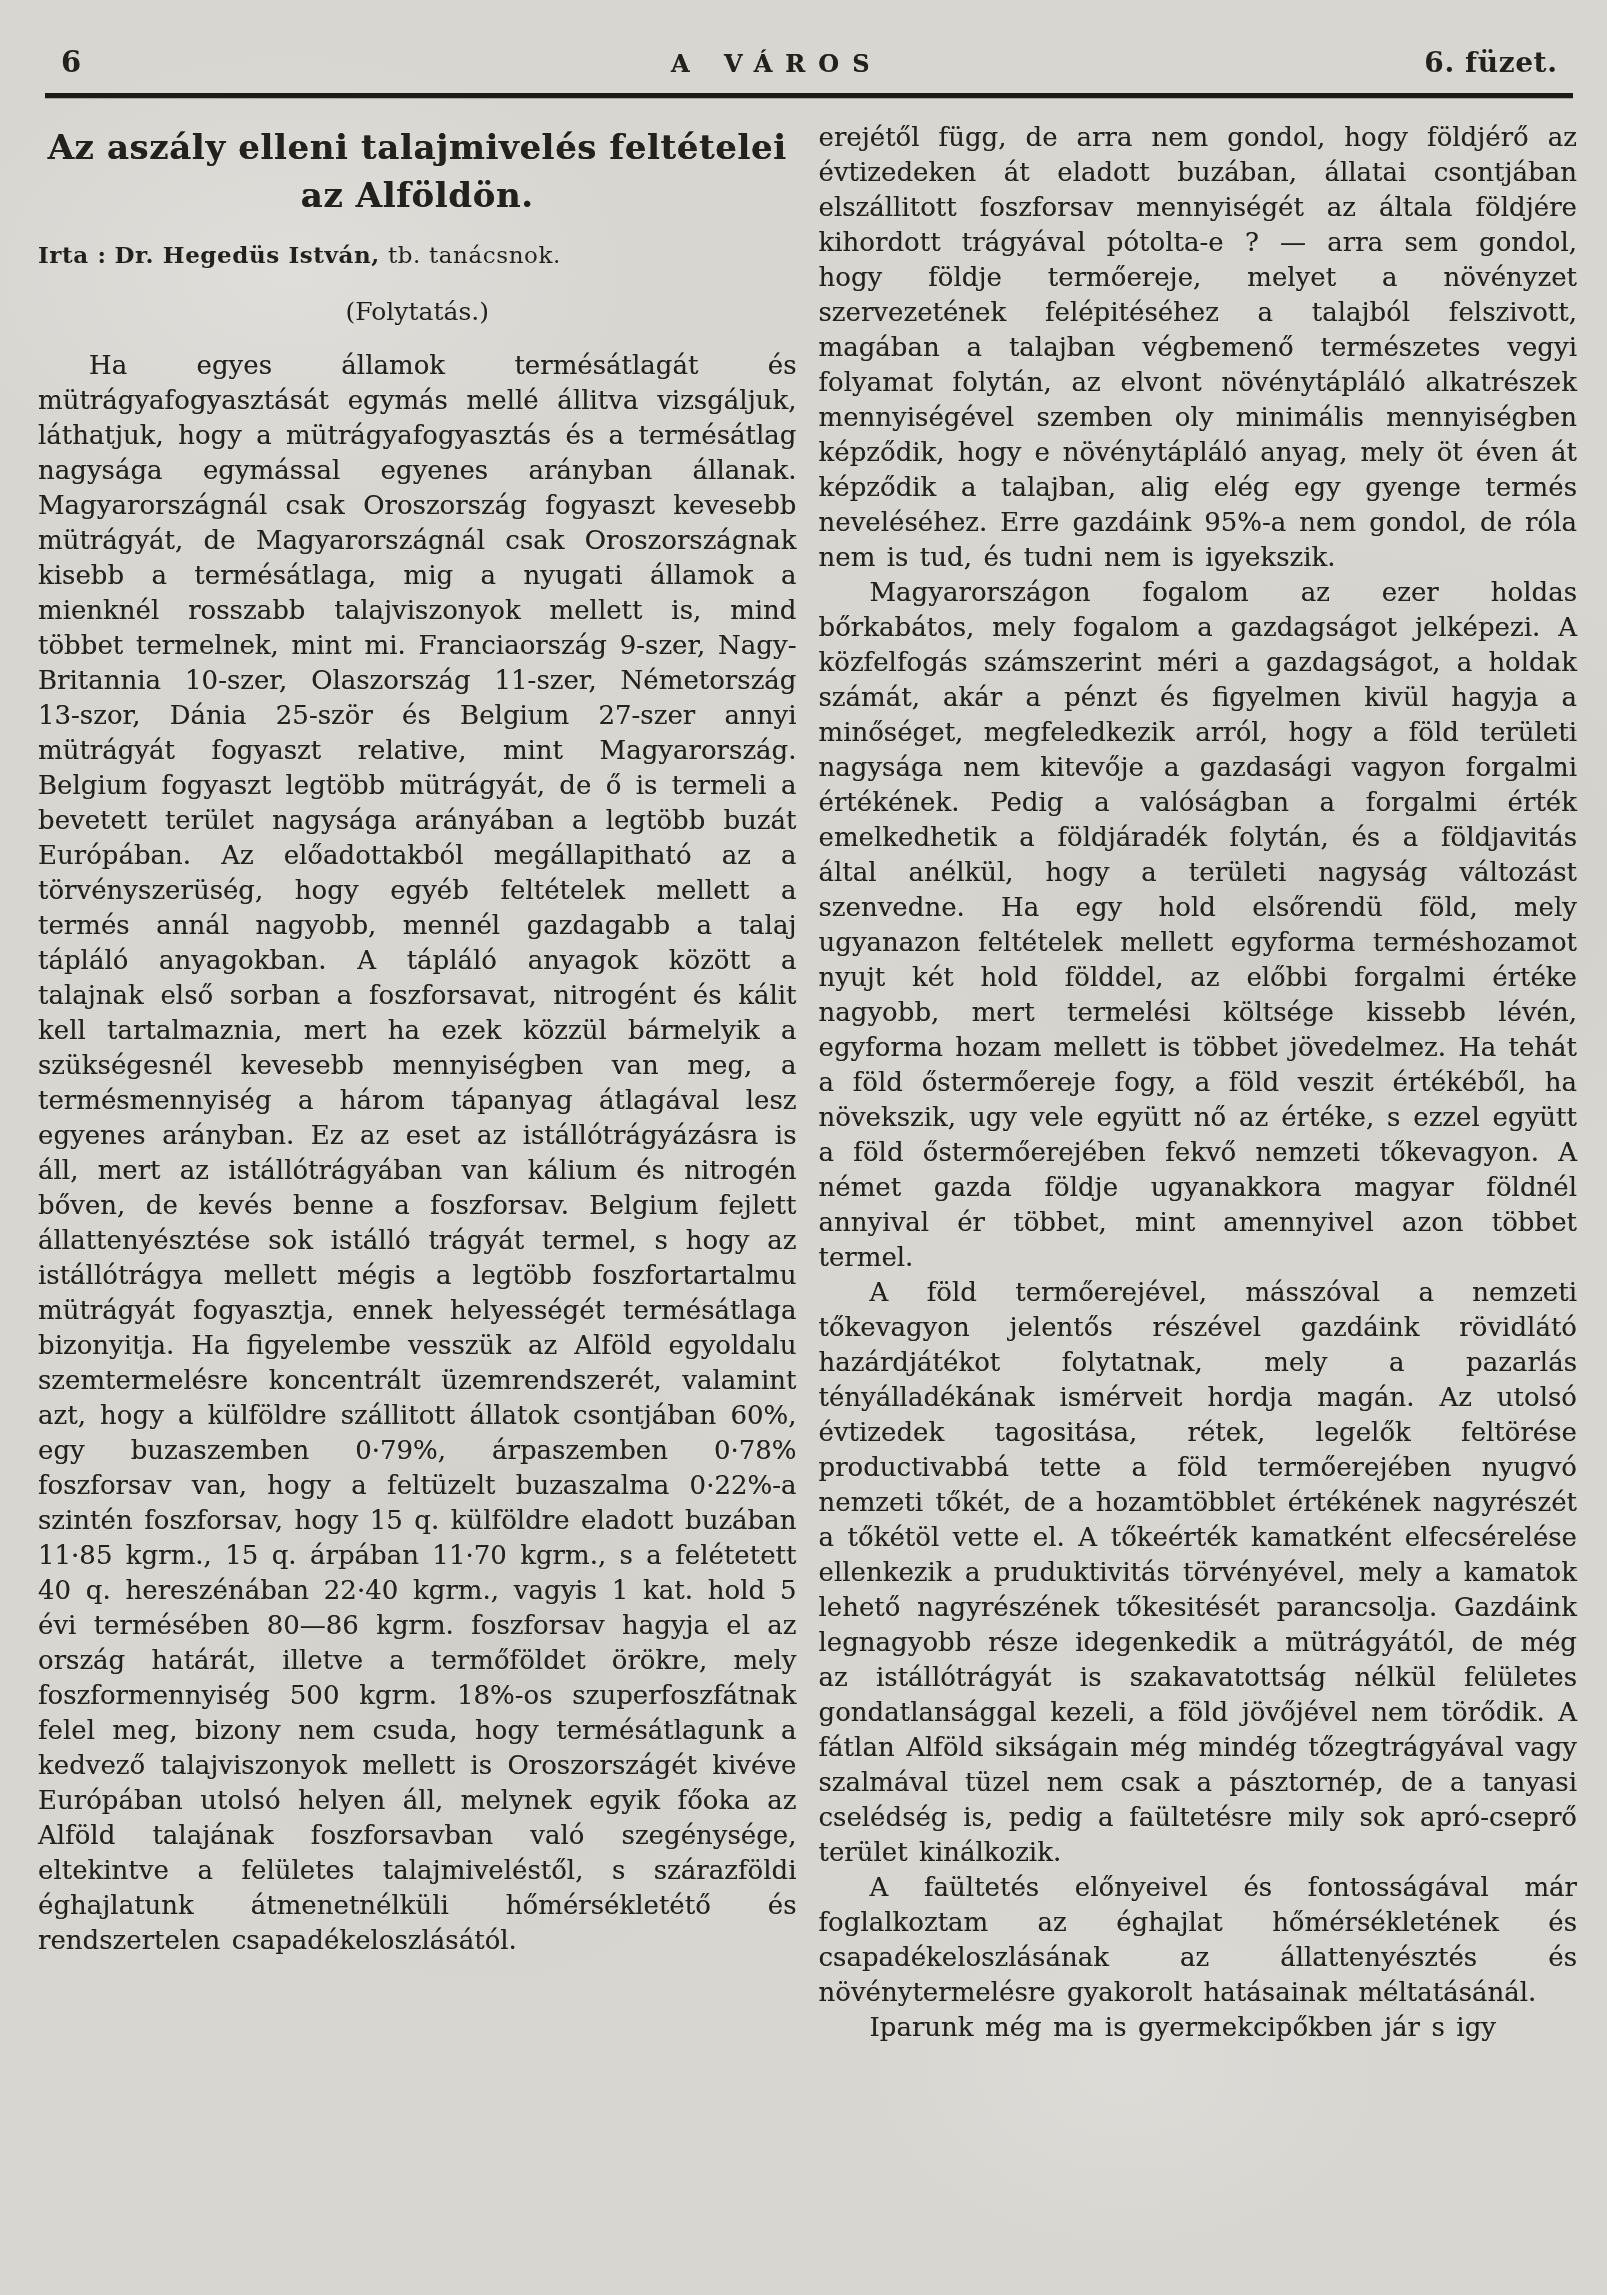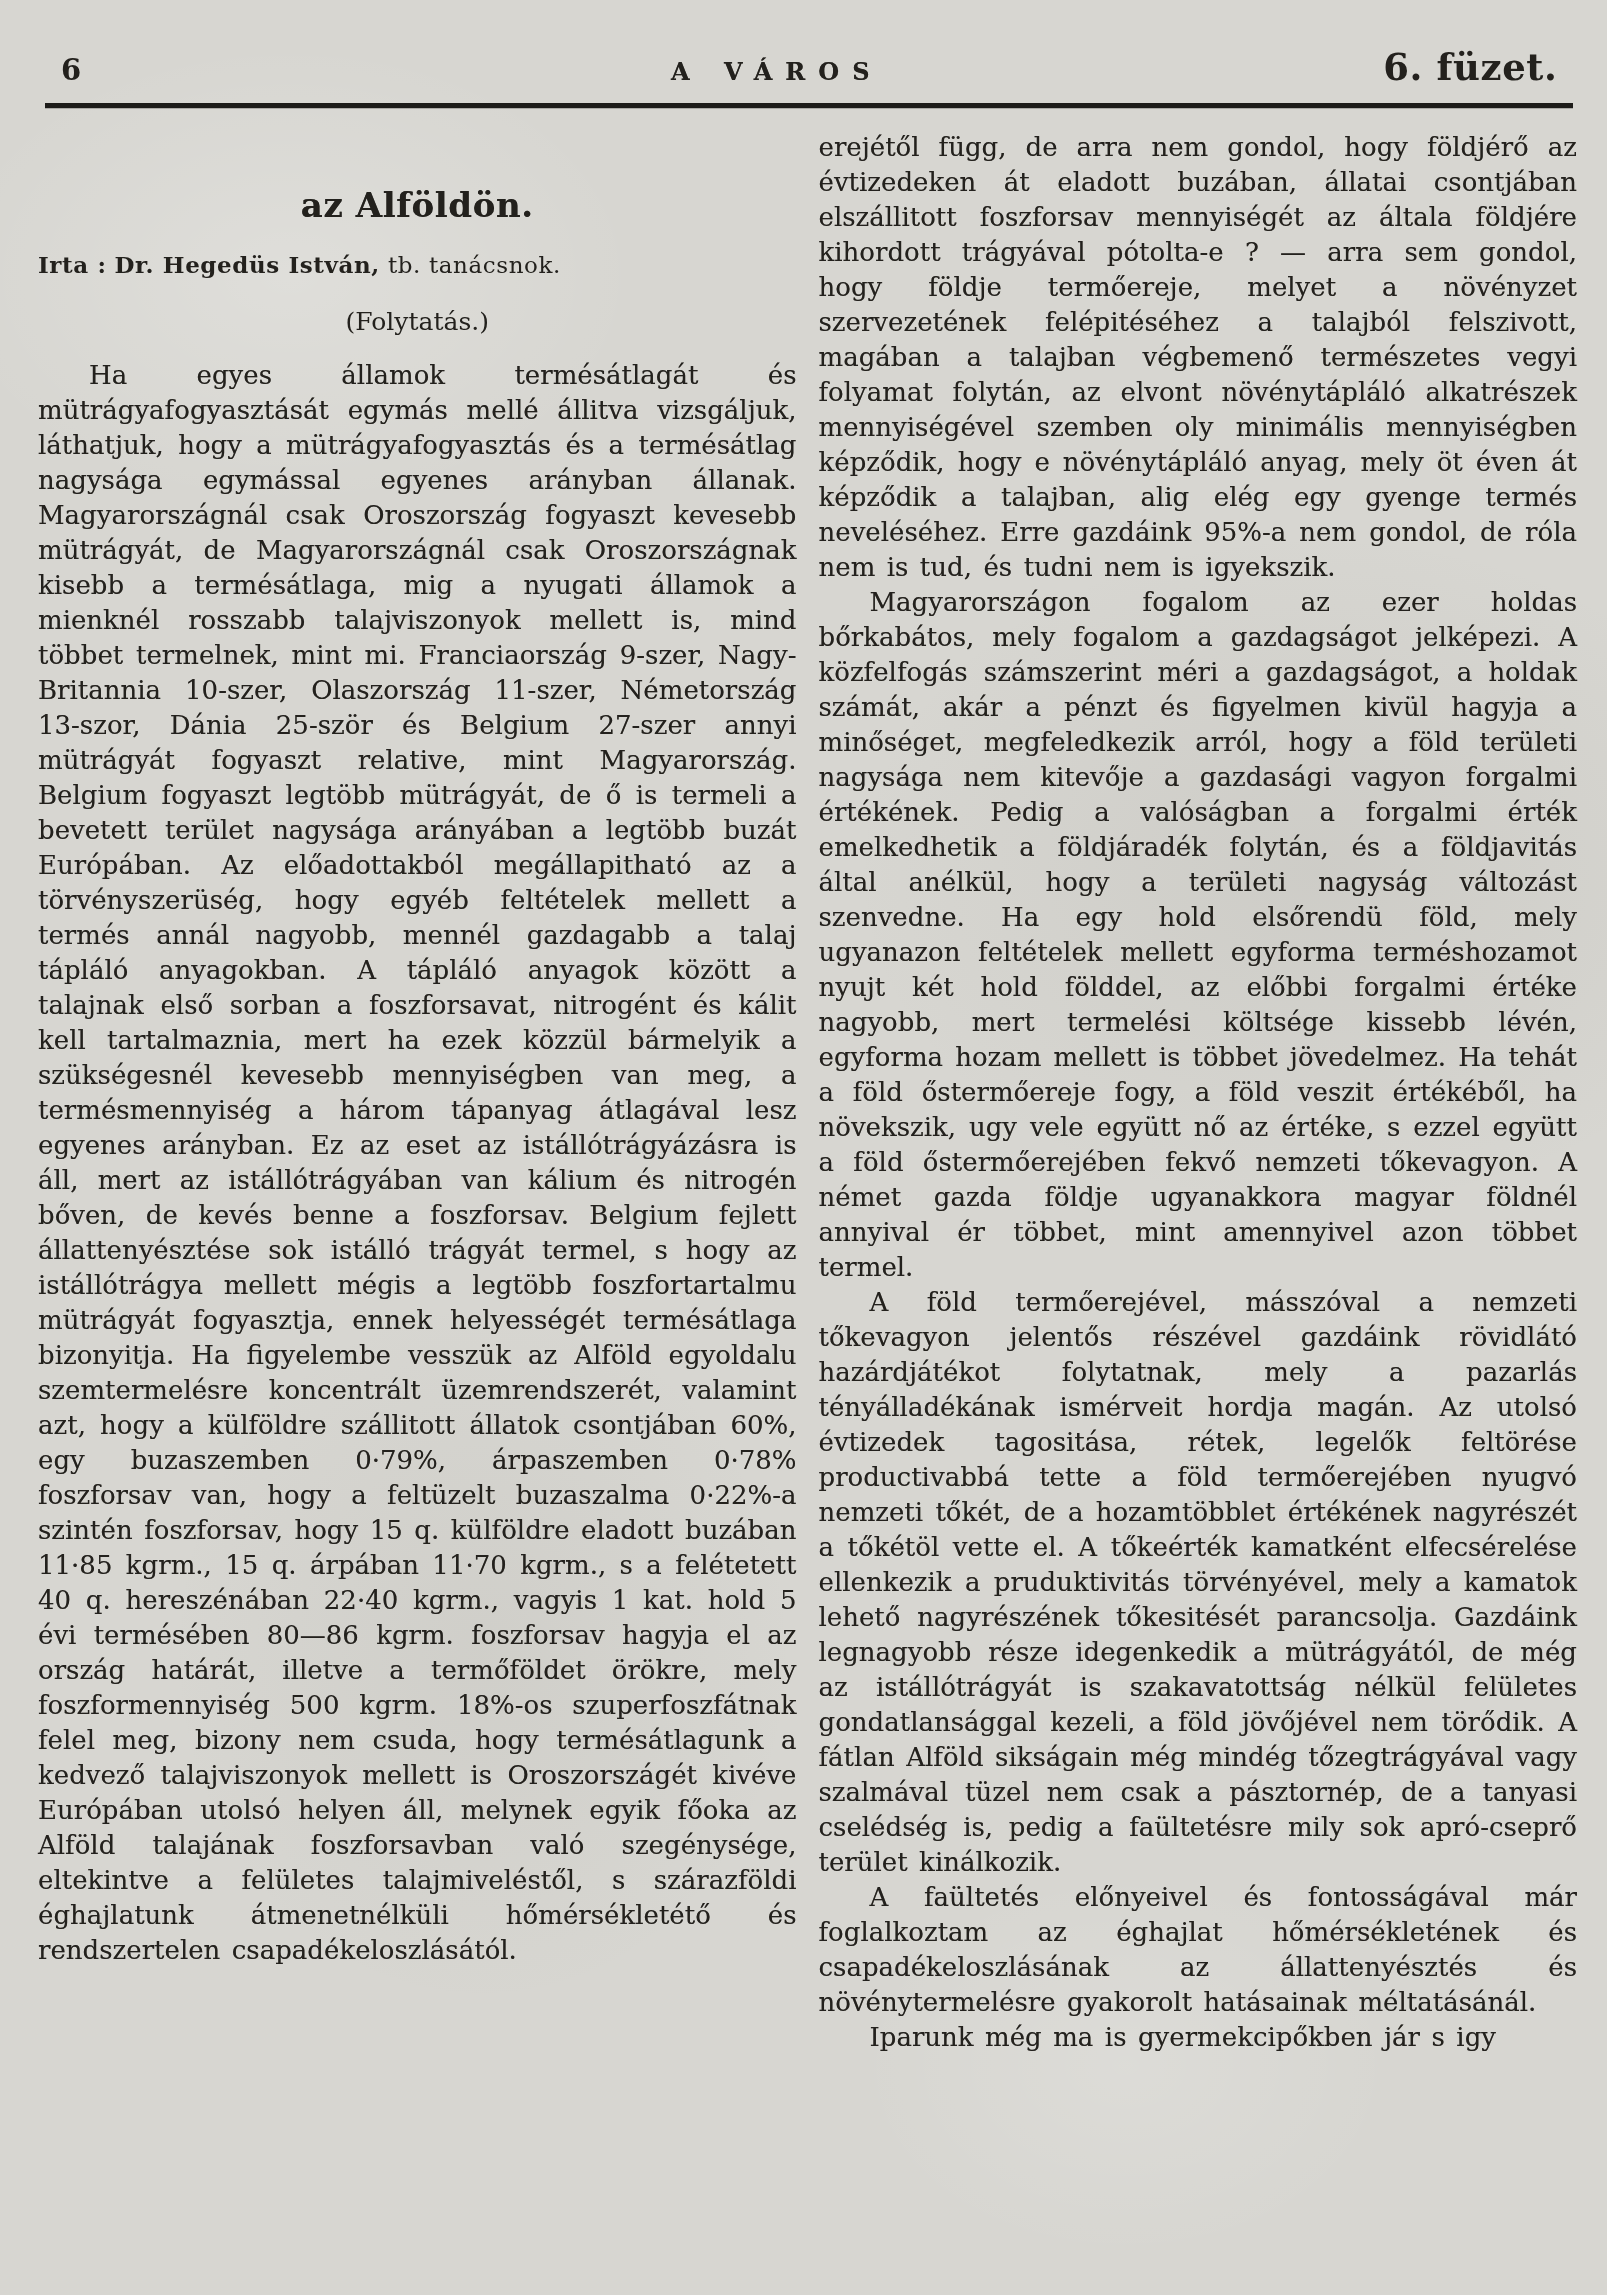--- a/index.html
+++ b/index.html
@@ -41,21 +41,21 @@
     letter-spacing: 1.3px;
   }
   .journal-title {
     text-align: center;
     font-size: 24px; font-weight: 700;
     letter-spacing: 13px;
     text-shadow: 0 0 0.6px rgba(30,28,24,.6);
   }
   .issue-label {
     text-align: right;
-    font-size: 37px; font-weight: 700;
+    font-size: 28px; font-weight: 700;
     letter-spacing: 0.6px;
   }
   .head-rule {
     height: 5.2px;
     background: #1d1c19;
     margin: 14.3px 3.9px 0 6.5px;
     box-shadow: 0 0.6px 0 rgba(30,28,24,.4);
   }
   .columns {
     display: flex;
@@ -107,21 +107,21 @@
     <div class="journal-title">A VÁROS</div>
     <div class="issue-label">6. füzet.</div>
   </div>
 
   <div class="head-rule"></div>
 
   <div class="columns">
 
     <div class="col">
       <h1 class="article-title">
-        <br>
+        <span>Az aszály elleni talajmivelés feltételei</span><br>
         <span>az Alföldön.</span>
       </h1>
       <div class="byline">
         <span class="b">Irta :</span>
         <span class="b">Dr. Hegedüs István,</span>
         <span>tb. tanácsnok.</span>
       </div>
       <div class="continuation">(Folytatás.)</div>
       <div class="body-text">
         <p class="indent">Ha egyes államok termésátlagát és mütrágyafogyasztását egymás mellé állitva vizsgáljuk, láthatjuk, hogy a mütrágyafogyasztás és a termésátlag nagysága egymással egyenes arányban állanak. Magyarországnál csak Oroszország fogyaszt kevesebb mütrágyát, de Magyarországnál csak Oroszországnak kisebb a termésátlaga, mig a nyugati államok a mienknél rosszabb talajviszonyok mellett is, mind többet termelnek, mint mi. Franciaország 9-szer, Nagy-Britannia 10-szer, Olaszország 11-szer, Németország 13-szor, Dánia 25-ször és Belgium 27-szer annyi mütrágyát fogyaszt relative, mint Magyarország. Belgium fogyaszt legtöbb mütrágyát, de ő is termeli a bevetett terület nagysága arányában a legtöbb buzát Európában. Az előadottakból megállapitható az a törvényszerüség, hogy egyéb feltételek mellett a termés annál nagyobb, mennél gazdagabb a talaj tápláló anyagokban. A tápláló anyagok között a talajnak első sorban a foszforsavat, nitrogént és kálit kell tartalmaznia, mert ha ezek közzül bármelyik a szükségesnél kevesebb mennyiségben van meg, a termésmennyiség a három tápanyag átlagával lesz egyenes arányban. Ez az eset az istállótrágyázásra is áll, mert az istállótrágyában van kálium és nitrogén bőven, de kevés benne a foszforsav. Belgium fejlett állattenyésztése sok istálló trágyát termel, s hogy az istállótrágya mellett mégis a legtöbb foszfortartalmu mütrágyát fogyasztja, ennek helyességét termésátlaga bizonyitja. Ha figyelembe vesszük az Alföld egyoldalu szemtermelésre koncentrált üzemrendszerét, valamint azt, hogy a külföldre szállitott állatok csontjában 60%, egy buzaszemben 0·79%, árpaszemben 0·78% foszforsav van, hogy a feltüzelt buzaszalma 0·22%-a szintén foszforsav, hogy 15 q. külföldre eladott buzában 11·85 kgrm., 15 q. árpában 11·70 kgrm., s a felétetett 40 q. hereszénában 22·40 kgrm., vagyis 1 kat. hold 5 évi termésében 80—86 kgrm. foszforsav hagyja el az ország határát, illetve a termőföldet örökre, mely foszformennyiség 500 kgrm. 18%-os szuperfoszfátnak felel meg, bizony nem csuda, hogy termésátlagunk a kedvező talajviszonyok mellett is Oroszországét kivéve Európában utolsó helyen áll, melynek egyik főoka az Alföld talajának foszforsavban való szegénysége, eltekintve a felületes talajmiveléstől, s szárazföldi éghajlatunk átmenetnélküli hőmérsékletétő és rendszertelen csapadékeloszlásától.</p>

